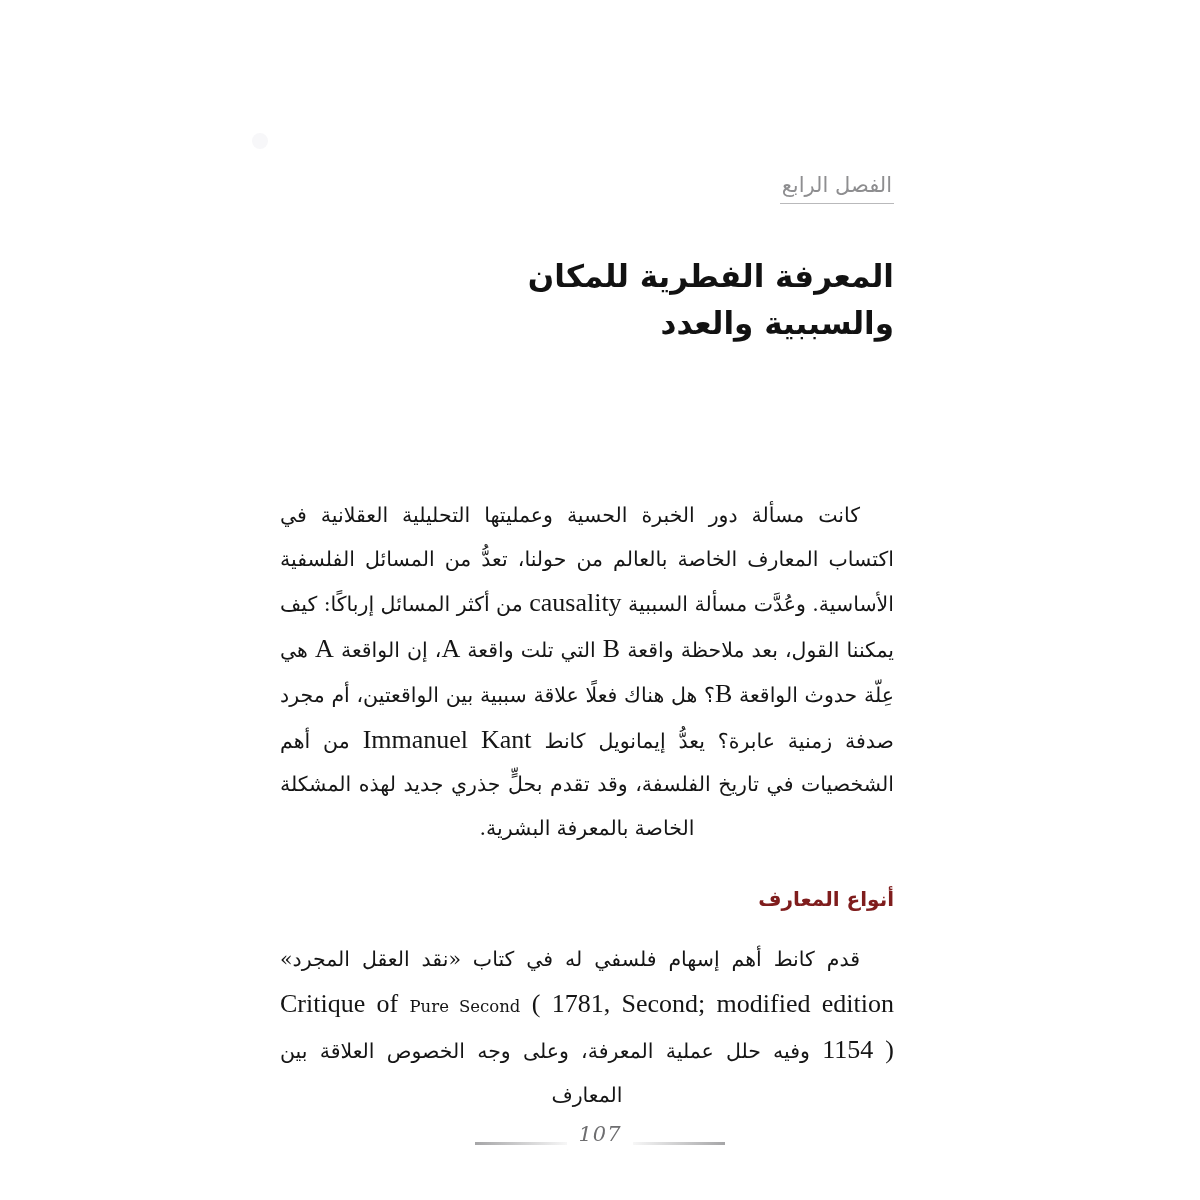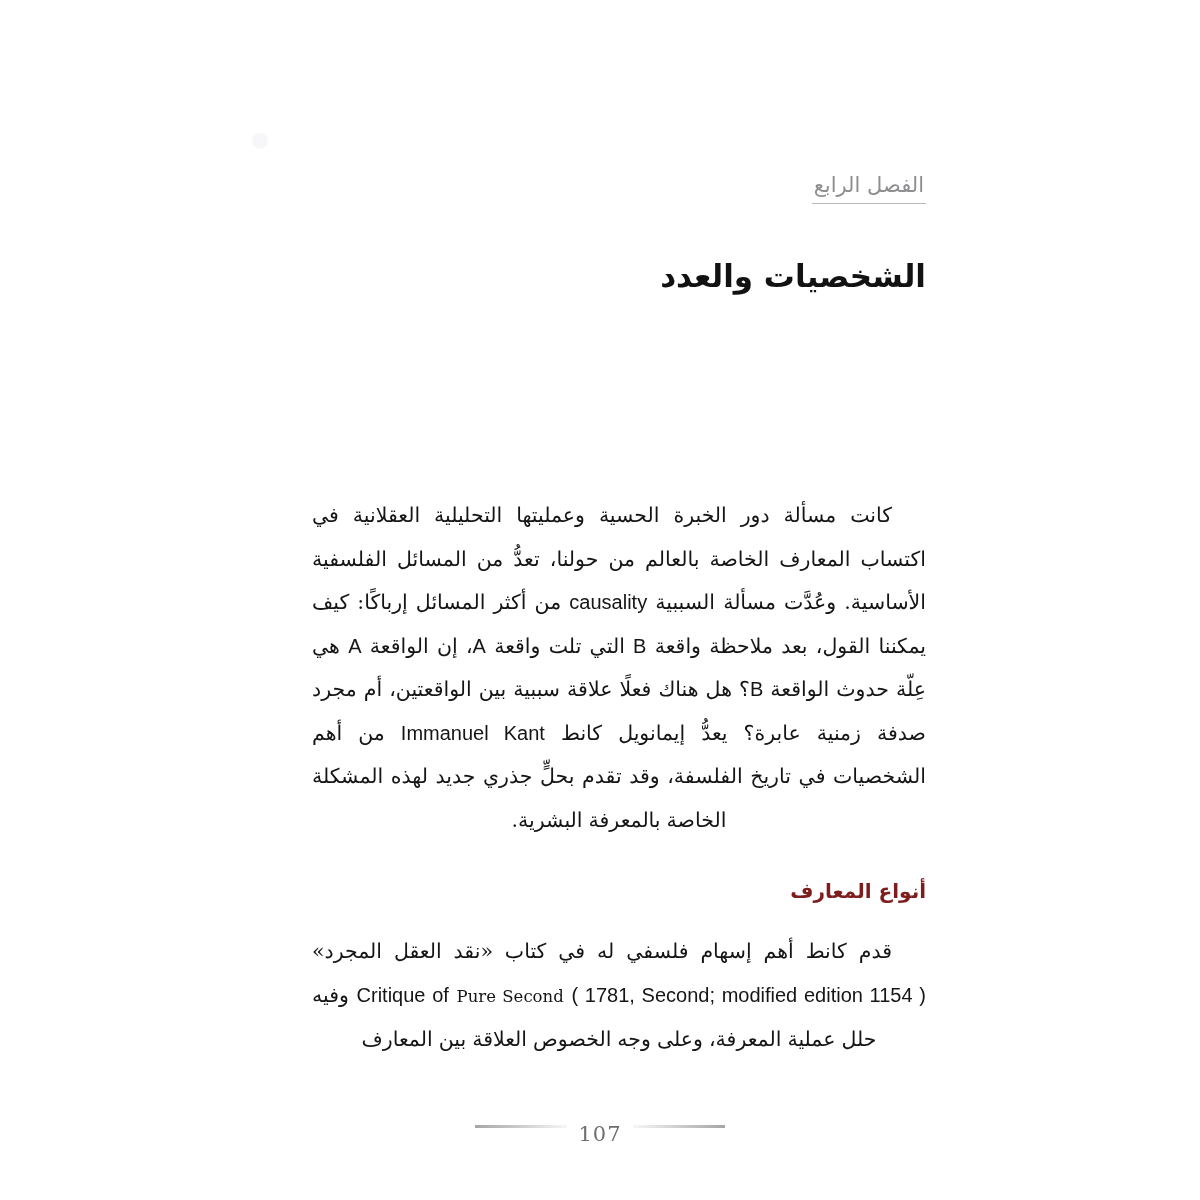--- a/index.html
+++ b/index.html
@@ -35,21 +35,20 @@
     background: #f7f7f9;
   }
 
   
   .content {
     position: absolute;
     left: 280px;
     top: 0;
     width: 614px;   
     height: 936px;
-    margin-left: 32px;
   }
 
   
   .chapter-eyebrow {
     position: absolute;
     top: 172px;
     right: 0;
     text-align: right;
   }
   .chapter-eyebrow .eyebrow-text {
@@ -97,22 +96,22 @@
     font-size: 20.5px;
     line-height: 43.5px;
     color: #151515;
     text-align: justify;
     text-align-last: center;
     text-indent: 34px;
     word-spacing: -0.5px;
   }
 
   .latin {
-    font-family: Liberation Sans, sans-serif;
-    font-size: 20px;
+    font-family: Liberation Serif, serif;
+    font-size: 26px;
   }
   .latin-small {
     font-family: "DejaVu Serif", "Liberation Serif", serif;
     font-size: 16.5px;
   }
 
   
   .subheading {
     margin: 36px 0 26px 0;
     font-family: "DejaVu Sans", sans-serif;
@@ -123,23 +122,24 @@
     line-height: 1.3;
   }
 
   
   .page-footer {
     position: absolute;
     left: 0;
     right: 0;
     top: 1124px;
     display: flex;
-    align-items: flex-start;
+    align-items: flex-end;
     justify-content: center;
     gap: 11px;
+    font-style: italic;
   }
   .footer-rule {
     width: 92px;
     height: 4px;
     position: relative;
   }
   .footer-rule::before {
     content: "";
     position: absolute;
     left: 0; right: 0; top: 1px;
@@ -166,21 +166,22 @@
 
   <div class="scan-speck"></div>
 
   <div class="content">
 
     <div class="chapter-eyebrow">
       <span class="eyebrow-text">الفصل الرابع</span>
     </div>
 
     <h1 class="chapter-title">
-      <span class="title-line">الشخصيات والعدد</span>
+      <span class="title-line">المعرفة الفطرية للمكان</span>
+      <span class="title-line">والسببية والعدد</span>
     </h1>
 
     <div class="body-block">
 
       <p class="para"><span>كانت مسألة دور الخبرة الحسية وعمليتها التحليلية العقلانية في اكتساب المعارف الخاصة بالعالم من حولنا، تعدُّ من المسائل الفلسفية الأساسية. وعُدَّت مسألة السببية </span><span class="latin">causality</span><span> من أكثر المسائل إرباكًا: كيف يمكننا القول، بعد ملاحظة واقعة </span><span class="latin">B</span><span> التي تلت واقعة </span><span class="latin">A</span><span>، إن الواقعة </span><span class="latin">A</span><span> هي عِلّة حدوث الواقعة </span><span class="latin">B</span><span>؟ هل هناك فعلًا علاقة سببية بين الواقعتين، أم مجرد صدفة زمنية عابرة؟ يعدُّ إيمانويل كانط </span><span class="latin">Immanuel Kant</span><span> من أهم الشخصيات في تاريخ الفلسفة، وقد تقدم بحلٍّ جذري جديد لهذه المشكلة الخاصة بالمعرفة البشرية.</span></p>
 
       <h2 class="subheading">أنواع المعارف</h2>
 
       <p class="para"><span>قدم كانط أهم إسهام فلسفي له في كتاب «نقد العقل المجرد» </span><span class="latin">Critique of</span> <span class="latin-small">Pure Second</span><span> </span><span class="latin">( 1781, Second; modified edition 1154 )</span><span> وفيه حلل عملية المعرفة، وعلى وجه الخصوص العلاقة بين المعارف</span></p>
 

